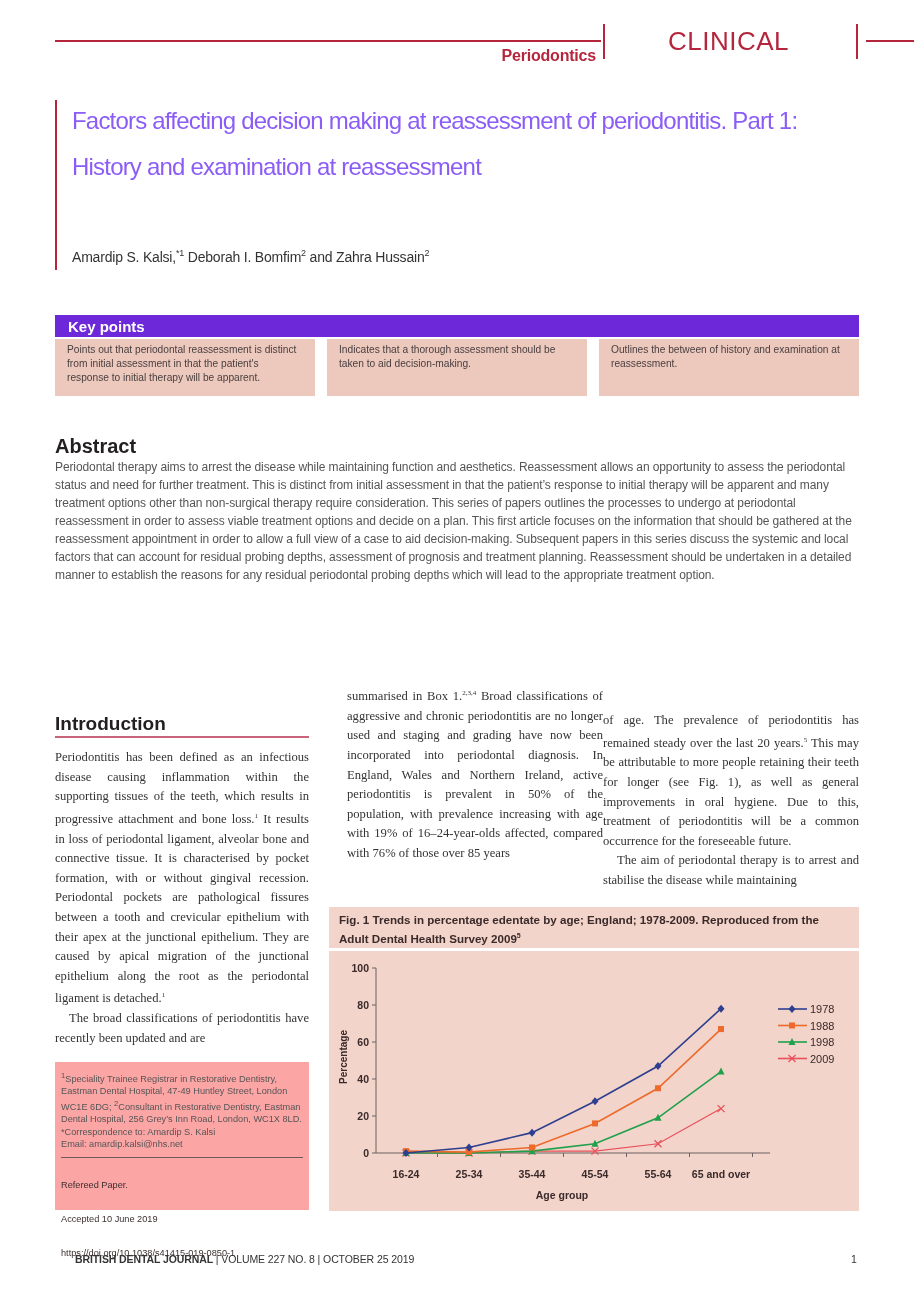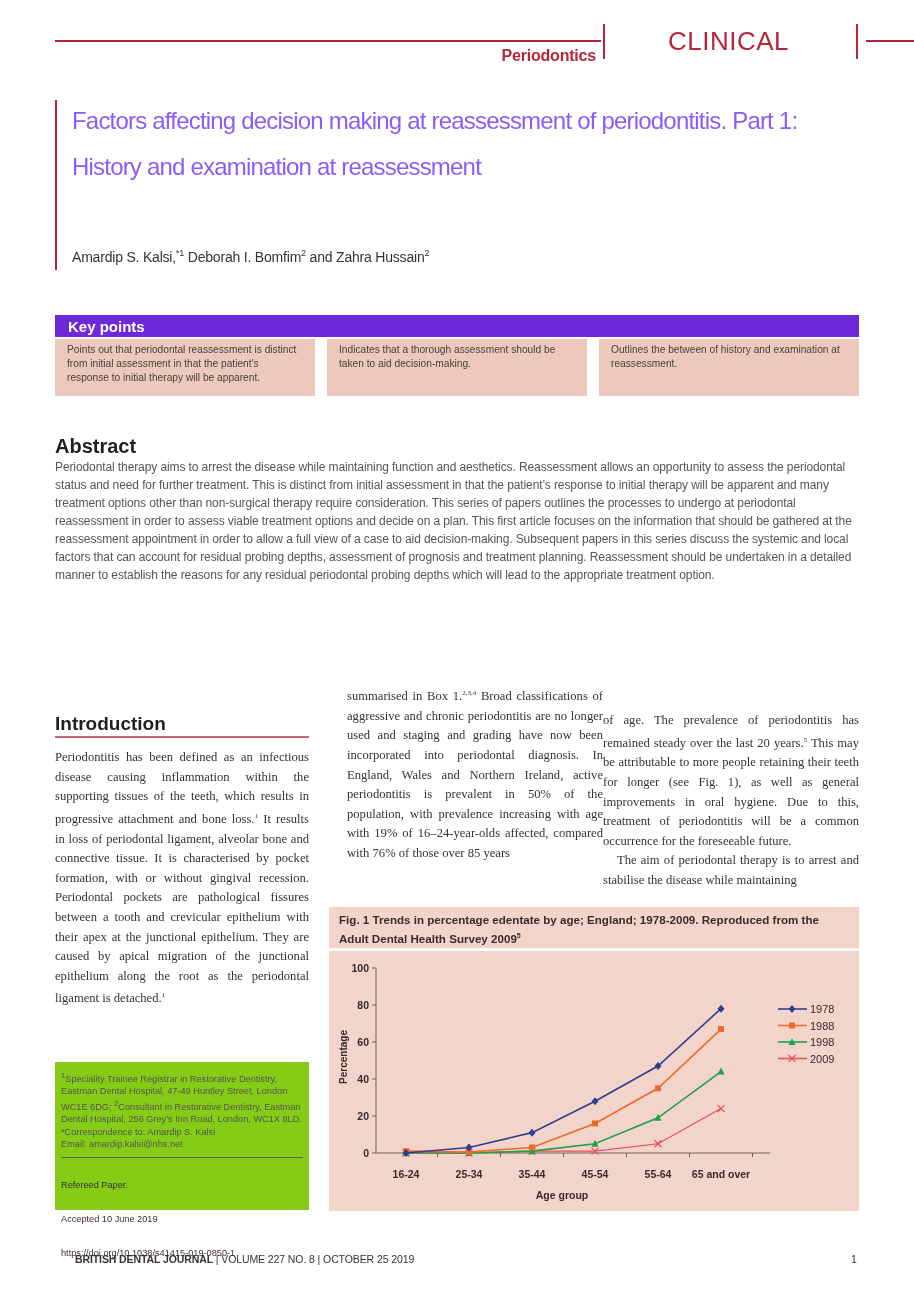--- a/index.html
+++ b/index.html
@@ -34,21 +34,21 @@
     .intro-head { position: absolute; left: 55px; top: 713px; font-size: 19px; font-weight: bold; color: #231f20; }
     .intro-rule { position: absolute; left: 55px; top: 736px; width: 254px; height: 2px; background: #c9637a; }
     .col { position: absolute; font-family: "Liberation Serif", serif; font-size: 12.6px; line-height: 19.6px; color: #333; text-align: justify; }
     .col1 { left: 55px; top: 748px; width: 254px; }
     .col2 { left: 329px; top: 684px; width: 256px; margin-left: 18px; }
     .col3 { left: 603px; top: 711px; width: 256px; }
     .col p + p { text-indent: 14px; }
     .col sup { font-size: 7px; }
 
     
-    .aff { position: absolute; left: 55px; top: 1062px; width: 254px; height: 148px; background: #84cc16; padding: 8px 6px; font-size: 9.2px; line-height: 12.4px; color: #555; }
+    .aff { position: absolute; left: 55px; top: 1062px; width: 254px; height: 148px; background: #fca5a5; padding: 8px 6px; font-size: 9.2px; line-height: 12.4px; color: #555; }
     .aff-rule { height: 1px; background: #6b5b5b; margin: 6px 0 5px; }
     .aff-ref { color: #3b2f2f; font-size: 9.2px; line-height: 14px; margin-top: 20px; }
 
     
     .fig { position: absolute; left: 329px; top: 907px; width: 530px; height: 304px; }
     .fig-cap { background: #f2d4ca; height: 41px; padding: 5px 10px; font-size: 11.6px; line-height: 16px; font-weight: bold; color: #3a2a2a; }
     .fig-body { position: absolute; top: 44px; left: 0; width: 530px; height: 260px; background: #f2d4ca; }
     svg text { font-family: "Liberation Sans", sans-serif; }
 
     
@@ -82,20 +82,21 @@
 </div>
 
 <h2 class="abs-head">Abstract</h2>
 <p class="abs-text">Periodontal therapy aims to arrest the disease while maintaining function and aesthetics. Reassessment allows an opportunity to assess the periodontal status and need for further treatment. This is distinct from initial assessment in that the patient’s response to initial therapy will be apparent and many treatment options other than non-surgical therapy require consideration. This series of papers outlines the processes to undergo at periodontal reassessment in order to assess viable treatment options and decide on a plan. This first article focuses on the information that should be gathered at the reassessment appointment in order to allow a full view of a case to aid decision-making. Subsequent papers in this series discuss the systemic and local factors that can account for residual probing depths, assessment of prognosis and treatment planning. Reassessment should be undertaken in a detailed manner to establish the reasons for any residual periodontal probing depths which will lead to the appropriate treatment option.</p>
 
 <h2 class="intro-head">Introduction</h2>
 <div class="intro-rule"></div>
 
 <div class="col col1">
   <p><span>Periodontitis has been defined as an infectious disease causing inflammation within the supporting tissues of the teeth, which results in progressive attachment and bone loss.</span><sup>1</sup><span> It results in loss of periodontal ligament, alveolar bone and connective tissue. It is characterised by pocket formation, with or without gingival recession. Periodontal pockets are pathological fissures between a tooth and crevicular epithelium with their apex at the junctional epithelium. They are caused by apical migration of the junctional epithelium along the root as the periodontal ligament is detached.</span><sup>1</sup></p>
+  <p>The broad classifications of periodontitis have recently been updated and are</p>
 </div>
 
 <div class="col col2">
   <p><span>summarised in Box 1.</span><sup>2,3,4</sup><span> Broad classifications of aggressive and chronic periodontitis are no longer used and staging and grading have now been incorporated into periodontal diagnosis. In England, Wales and Northern Ireland, active periodontitis is prevalent in 50% of the population, with prevalence increasing with age with 19% of 16–24-year-olds affected, compared with 76% of those over 85 years</span></p>
 </div>
 
 <div class="col col3">
   <p><span>of age. The prevalence of periodontitis has remained steady over the last 20 years.</span><sup>5</sup><span> This may be attributable to more people retaining their teeth for longer (see Fig. 1), as well as general improvements in oral hygiene. Due to this, treatment of periodontitis will be a common occurrence for the foreseeable future.</span></p>
   <p>The aim of periodontal therapy is to arrest and stabilise the disease while maintaining</p>
 </div>

